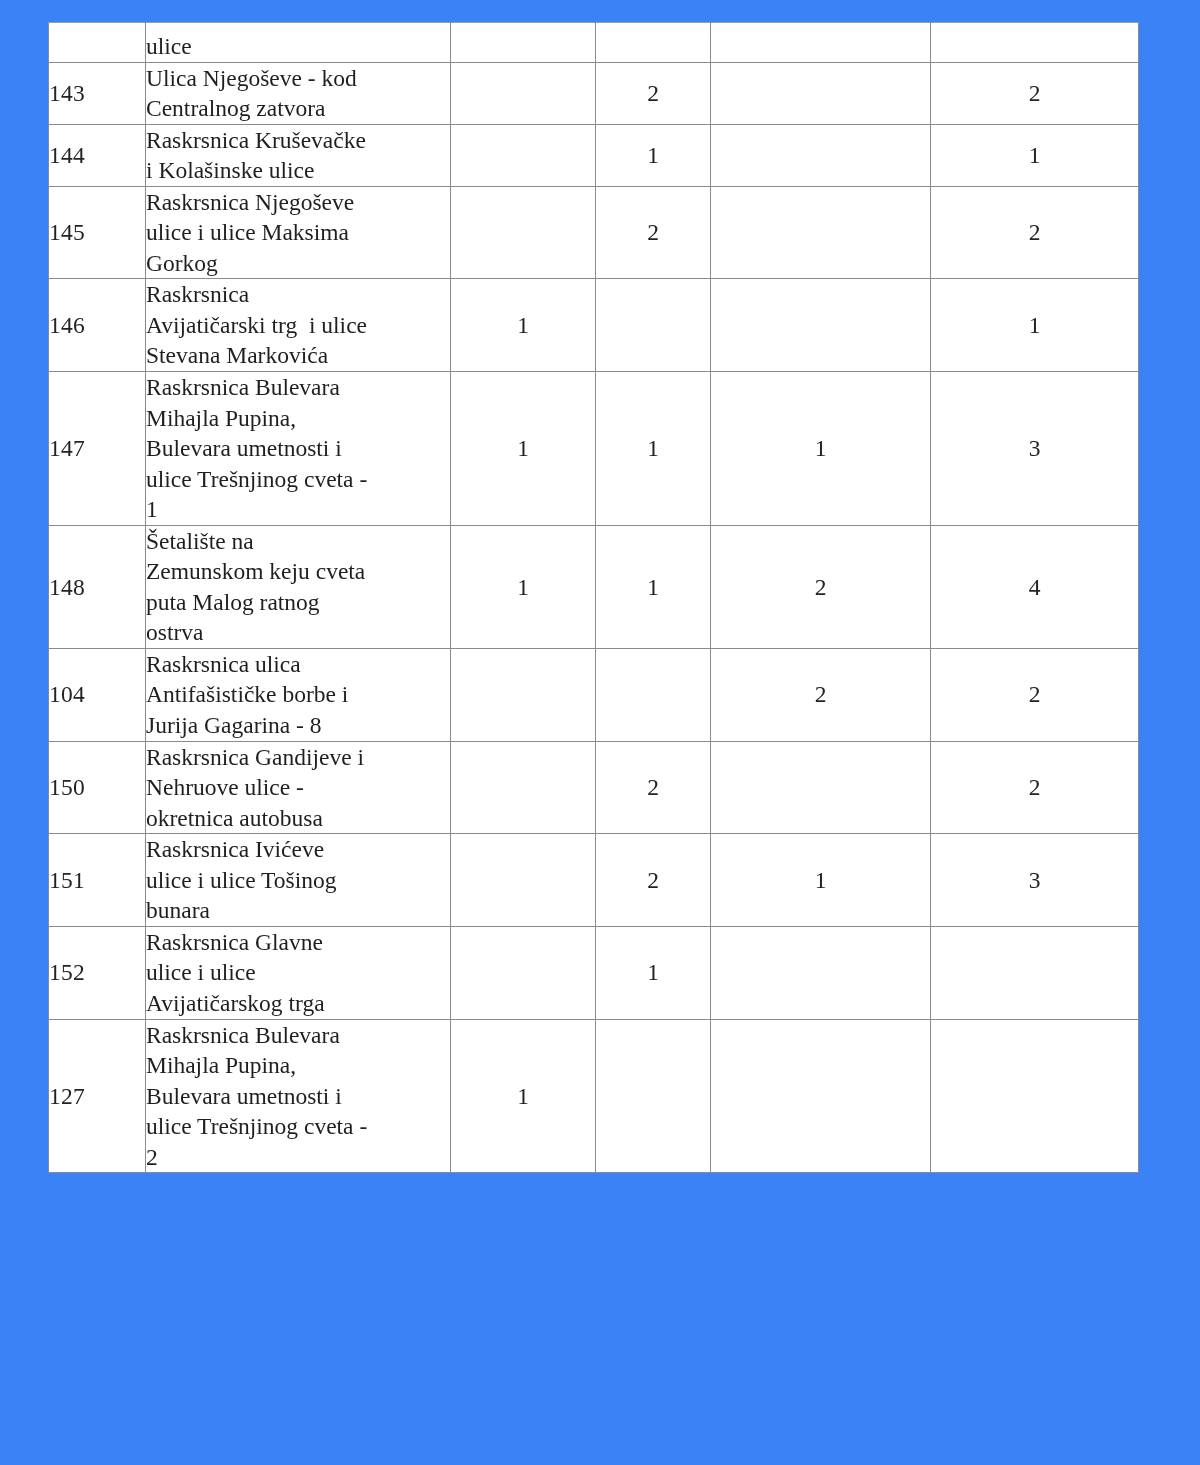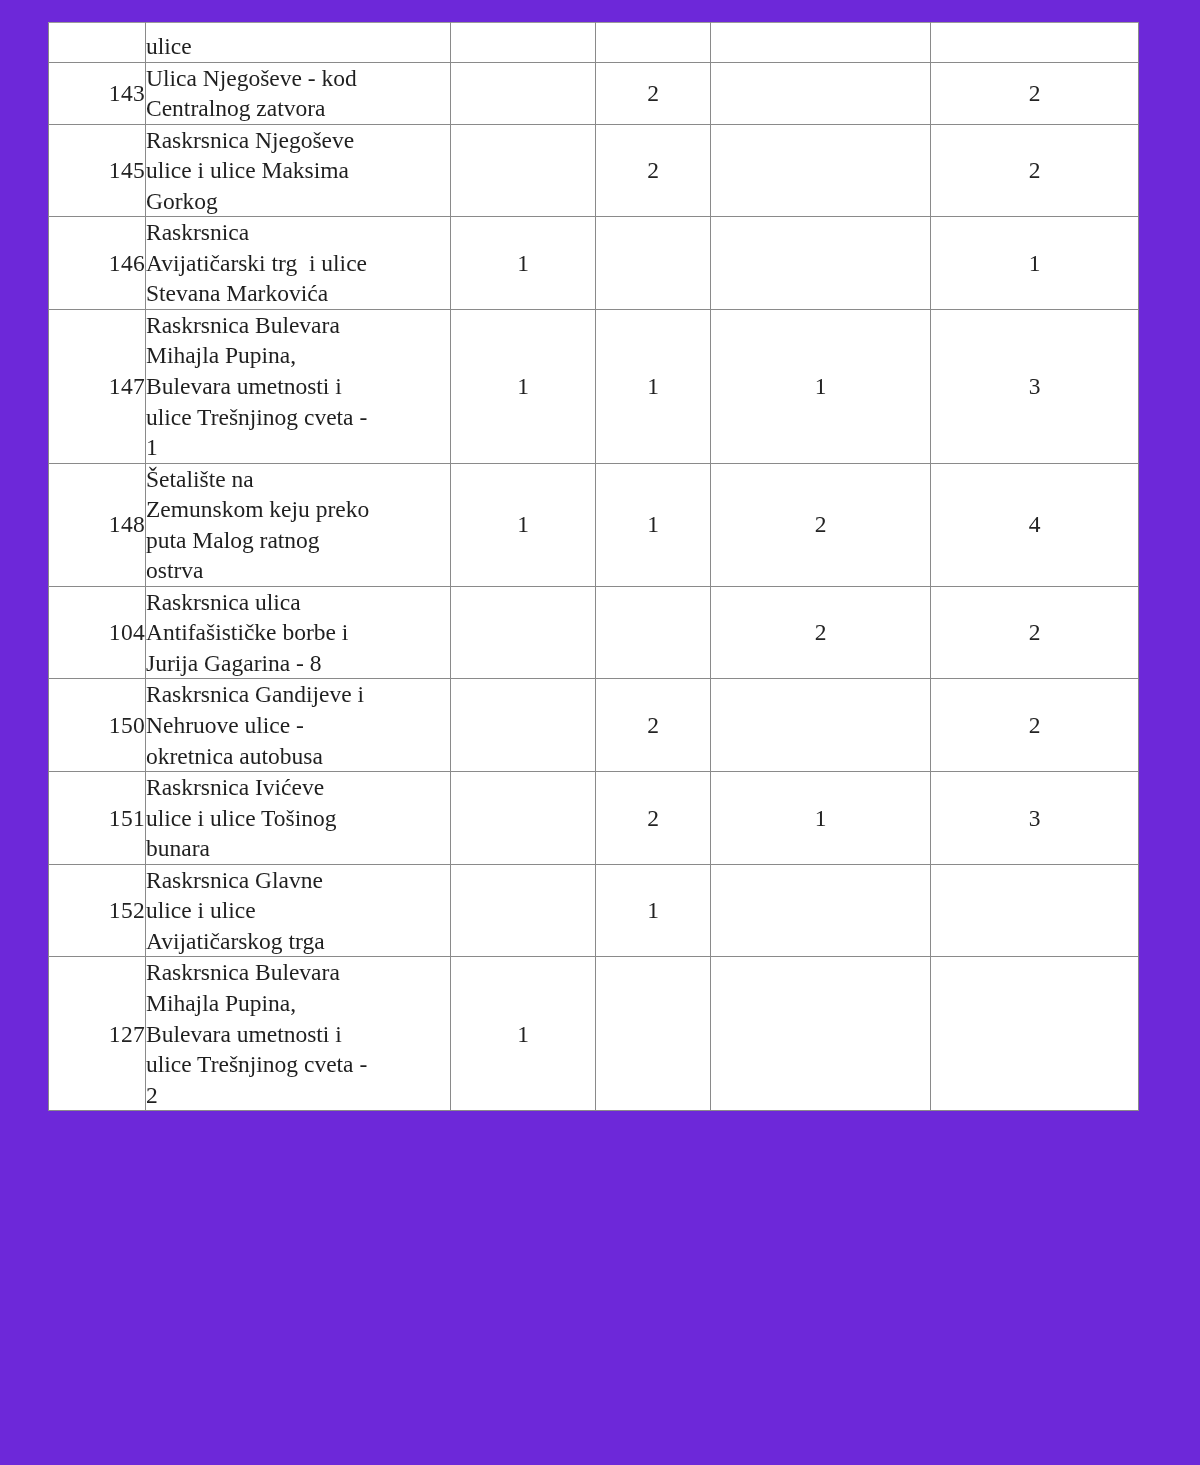--- a/index.html
+++ b/index.html
@@ -15,21 +15,21 @@
     position: relative;
     overflow: hidden;
   }
 
   .page {
     position: absolute;
     left: 0;
     top: 0;
     width: 1200px;
     height: 1465px;
-    background: #6d28d9;
+    background: #3b82f6;
   }
 
   .table-wrap {
     position: absolute;
     left: 48px;
     top: 22px;
     width: 1090px;
   }
 
   table.data-table {
@@ -49,21 +49,21 @@
 
   
   col.c-num   { width: 97px;  }
   col.c-name  { width: 305px; }
   col.c-a     { width: 145px; }
   col.c-b     { width: 115px; }
   col.c-c     { width: 220px; }
   col.c-d     { width: 208px; }
 
   td.cell-num {
-    text-align: right;
+    text-align: left;
     vertical-align: middle;
     color: #232323;
     letter-spacing: 0.3px;
   }
 
   td.cell-name {
     text-align: left;
     vertical-align: middle;
     padding: 6px 8px 7px 10px;
     color: #1f1f1f;
@@ -110,20 +110,29 @@
           <tr>
             <td class="cell-num">143</td>
             <td class="cell-name">Ulica Njegoševe - kod
 Centralnog zatvora</td>
             <td class="cell-val"></td>
             <td class="cell-val">2</td>
             <td class="cell-val"></td>
             <td class="cell-val">2</td>
           </tr>
           <tr>
+            <td class="cell-num">144</td>
+            <td class="cell-name">Raskrsnica Kruševačke
+i Kolašinske ulice</td>
+            <td class="cell-val"></td>
+            <td class="cell-val">1</td>
+            <td class="cell-val"></td>
+            <td class="cell-val">1</td>
+          </tr>
+          <tr>
             <td class="cell-num">145</td>
             <td class="cell-name">Raskrsnica Njegoševe
 ulice i ulice Maksima
 Gorkog</td>
             <td class="cell-val"></td>
             <td class="cell-val">2</td>
             <td class="cell-val"></td>
             <td class="cell-val">2</td>
           </tr>
           <tr>
@@ -144,21 +153,21 @@
 ulice Trešnjinog cveta -
 1</td>
             <td class="cell-val">1</td>
             <td class="cell-val">1</td>
             <td class="cell-val">1</td>
             <td class="cell-val">3</td>
           </tr>
           <tr>
             <td class="cell-num">148</td>
             <td class="cell-name">Šetalište na
-Zemunskom keju preko
+Zemunskom keju cveta
 puta Malog ratnog
 ostrva</td>
             <td class="cell-val">1</td>
             <td class="cell-val">1</td>
             <td class="cell-val">2</td>
             <td class="cell-val">4</td>
           </tr>
           <tr>
             <td class="cell-num">104</td>
             <td class="cell-name">Raskrsnica ulica

